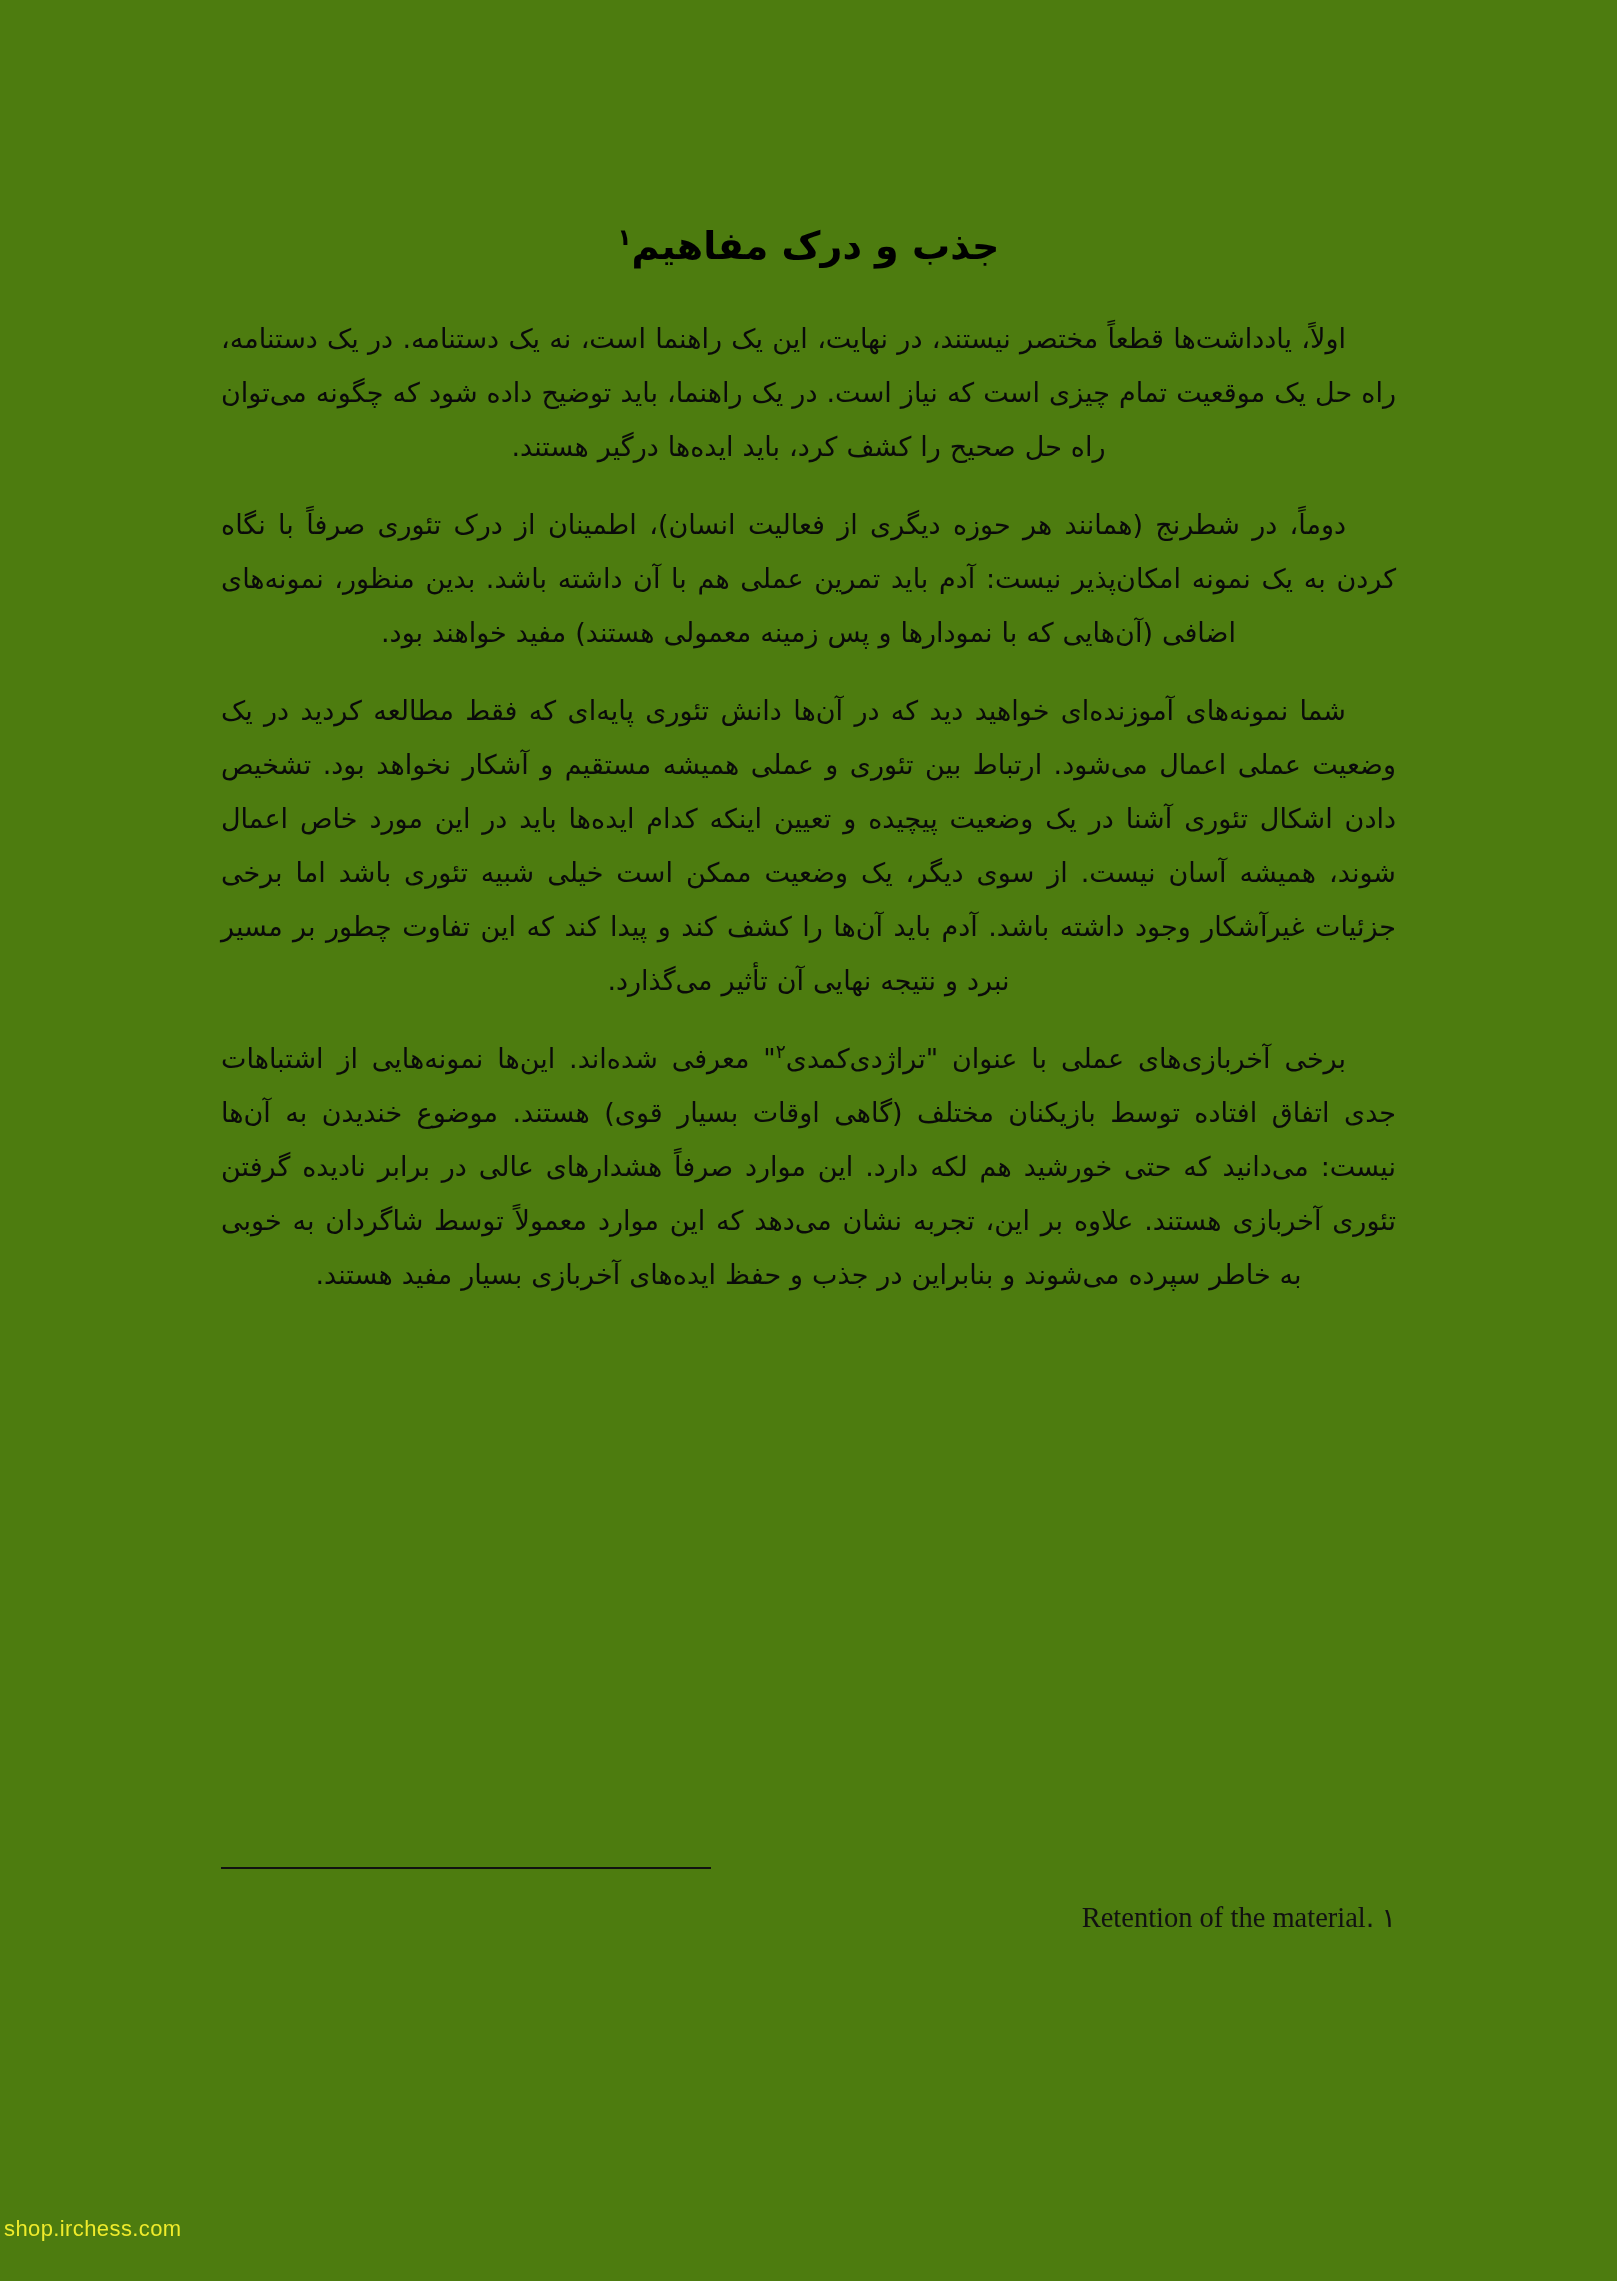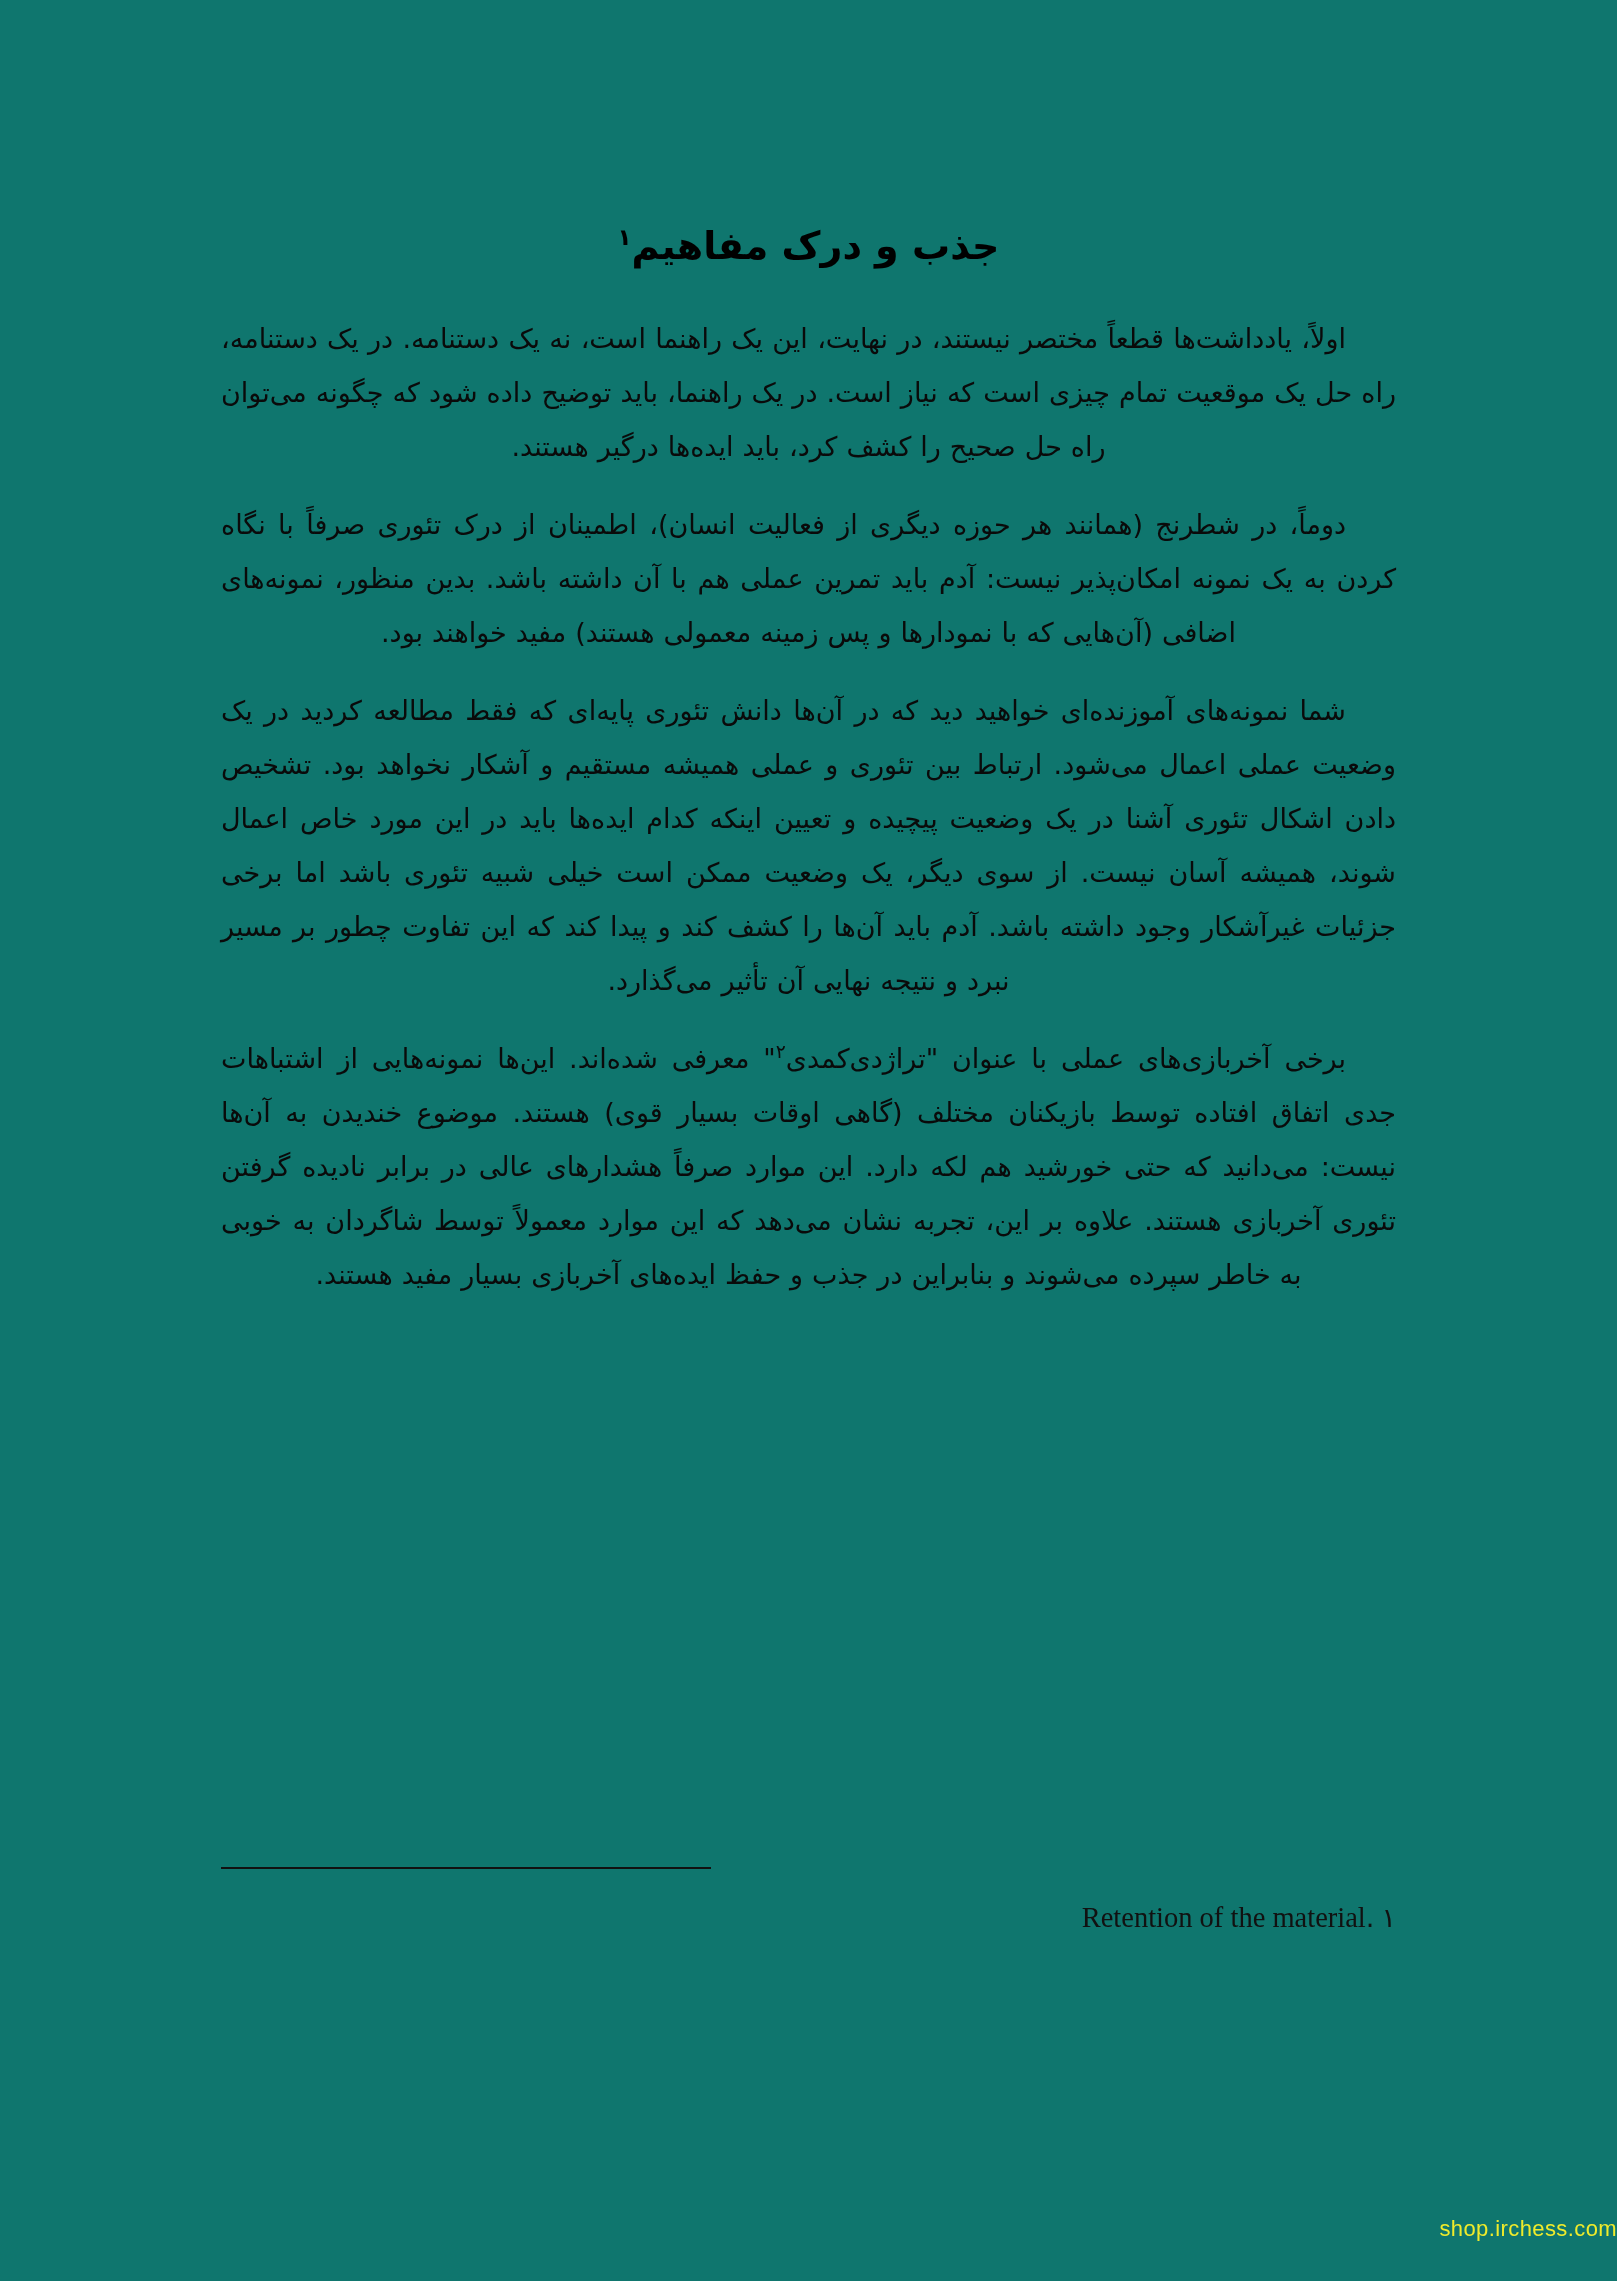--- a/index.html
+++ b/index.html
@@ -100,31 +100,31 @@
   .fn-line .fn-text {
     font-family: "Liberation Serif", "DejaVu Serif", serif;
     direction: ltr;
     unicode-bidi: embed;
   }
   .watermark {
     position: absolute;
     left: 4px;
     right: 0;
     top: 2216px;
-    text-align: right;
+    text-align: left;
     direction: ltr;
     font-family: "Liberation Sans", "DejaVu Sans", sans-serif;
     font-size: 22px;
     letter-spacing: 0.4px;
   }
 </style>
 </head>
 <body>
 
-<div class="page" style="background: #0f766e; color: rgb(10, 10, 10);">
+<div class="page" style="background: #4d7c0f; color: rgb(10, 10, 10);">
 
   <div class="content">
 
     <h1 class="doc-title"><span>جذب و درک مفاهیم</span><span class="fn">۱</span></h1>
 
 
     <p class="body-par">اولاً، یادداشت‌ها قطعاً مختصر نیستند، در نهایت، این یک راهنما است، نه یک دستنامه. در یک دستنامه، راه حل یک موقعیت تمام چیزی است که نیاز است. در یک راهنما، باید توضیح داده شود که چگونه می‌توان راه حل صحیح را کشف کرد، باید ایده‌ها درگیر هستند.</p>
 
     <p class="body-par">دوماً، در شطرنج (همانند هر حوزه دیگری از فعالیت انسان)، اطمینان از درک تئوری صرفاً با نگاه کردن به یک نمونه امکان‌پذیر نیست: آدم باید تمرین عملی هم با آن داشته باشد. بدین منظور، نمونه‌های اضافی (آن‌هایی که با نمودارها و پس زمینه معمولی هستند) مفید خواهند بود.</p>
 

